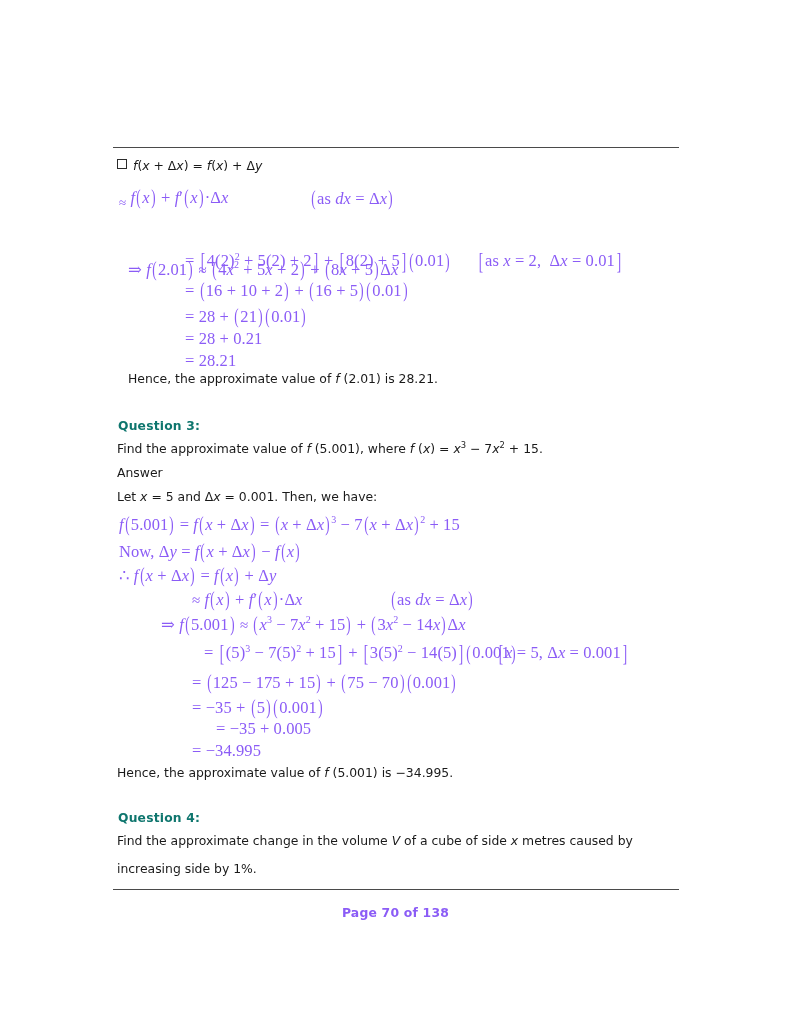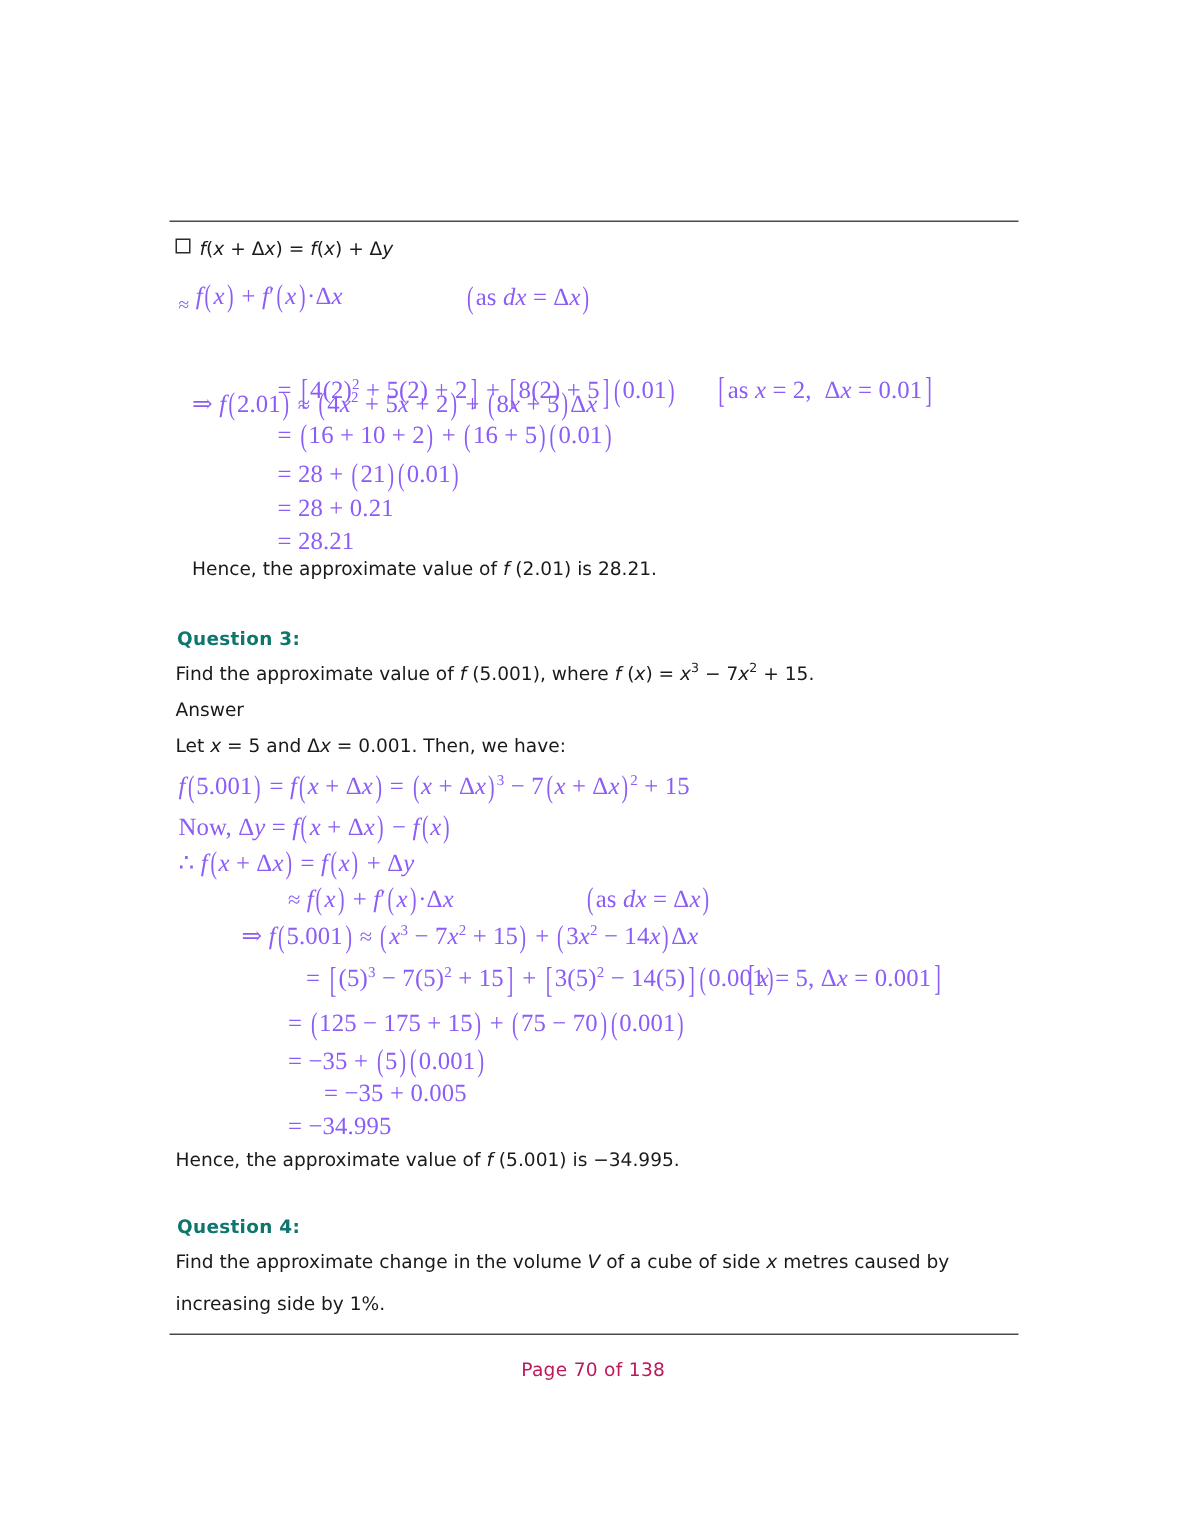--- a/index.html
+++ b/index.html
@@ -109,22 +109,22 @@
   }
 
   
   .page-footer {
     position: absolute;
     left: 0;
     top: 905px;
     width: 791px;
     text-align: center;
     font-size: 12.4px;
-    font-weight: normal;
-    color: #be185d;
+    font-weight: bold;
+    color: #8b5cf6;
     letter-spacing: 0.2px;
   }
 </style>
 </head>
 <body>
 
 <div class="page">
 
   <div class="rule rule-top"></div>
 

